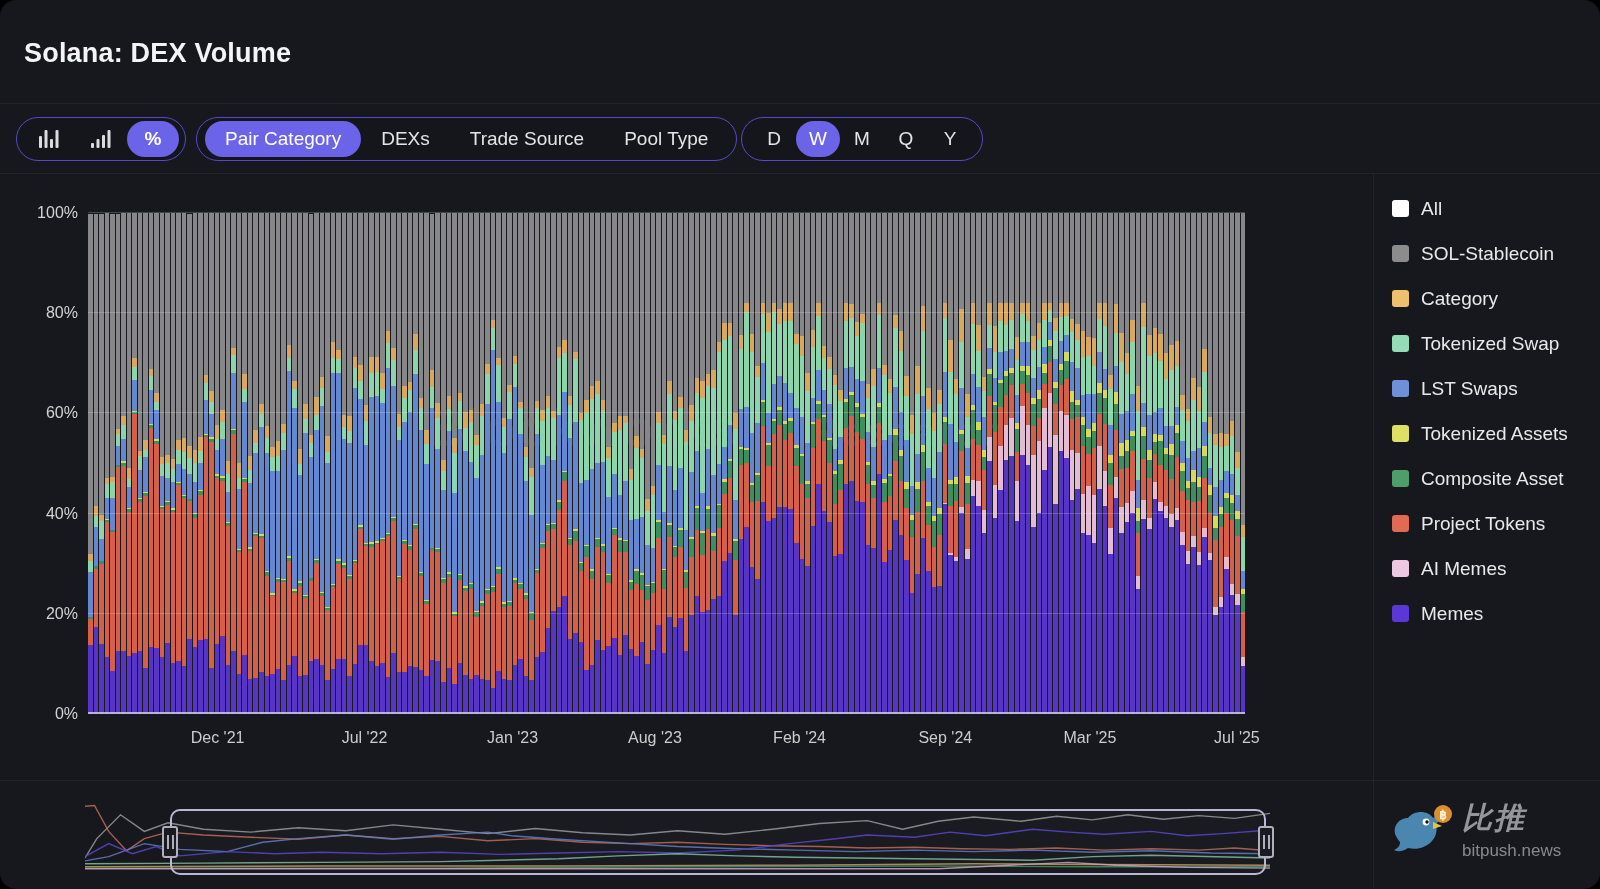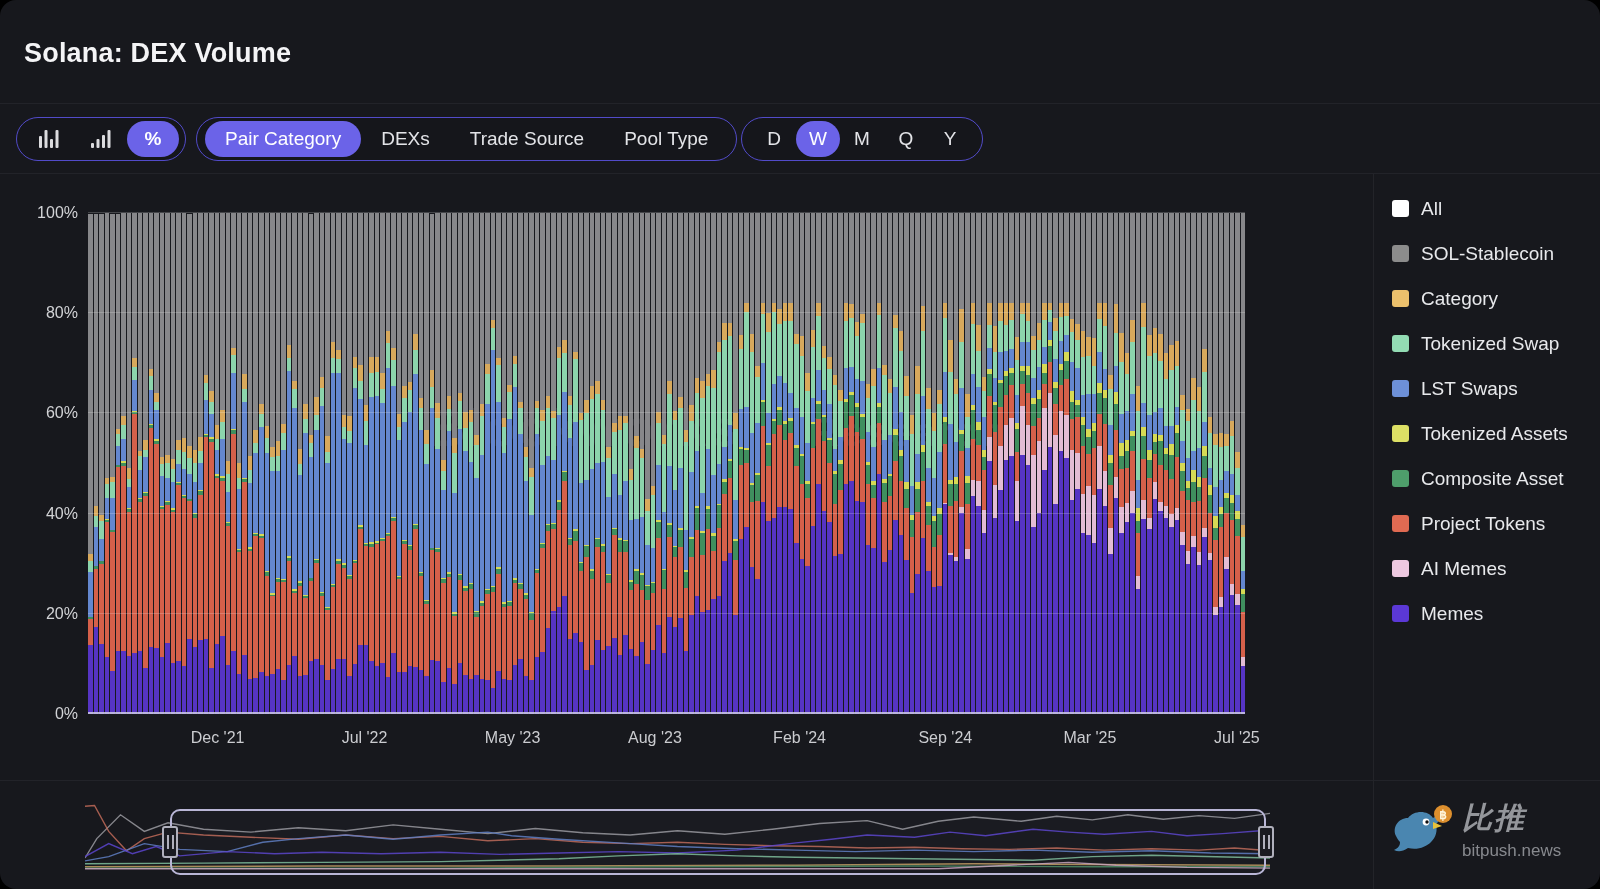--- a/index.html
+++ b/index.html
@@ -2293,21 +2293,21 @@
         <div class="y-tick" style="left: 26px; top: 531px;">0%</div>
         <div class="y-tick" style="left: 26px; top: 430.8px;">20%</div>
         <div class="y-tick" style="left: 26px; top: 330.6px;">40%</div>
         <div class="y-tick" style="left: 26px; top: 230.4px;">60%</div>
         <div class="y-tick" style="left: 26px; top: 130.2px;">80%</div>
         <div class="y-tick" style="left: 26px; top: 30px;">100%</div>
       </div>
     <div id="xaxis">
         <div class="x-tick" style="left: 11.2%;">Dec '21</div>
         <div class="x-tick" style="left: 23.9%;">Jul '22</div>
-        <div class="x-tick" style="left: 36.7%;">May '23</div>
+        <div class="x-tick" style="left: 36.7%;">Jan '23</div>
         <div class="x-tick" style="left: 49%;">Aug '23</div>
         <div class="x-tick" style="left: 61.5%;">Feb '24</div>
         <div class="x-tick" style="left: 74.1%;">Sep '24</div>
         <div class="x-tick" style="left: 86.6%;">Mar '25</div>
         <div class="x-tick" style="left: 99.3%;">Jul '25</div>
       </div>
   </div>
 
   <div id="legend-panel">
       <div class="legend-item">

